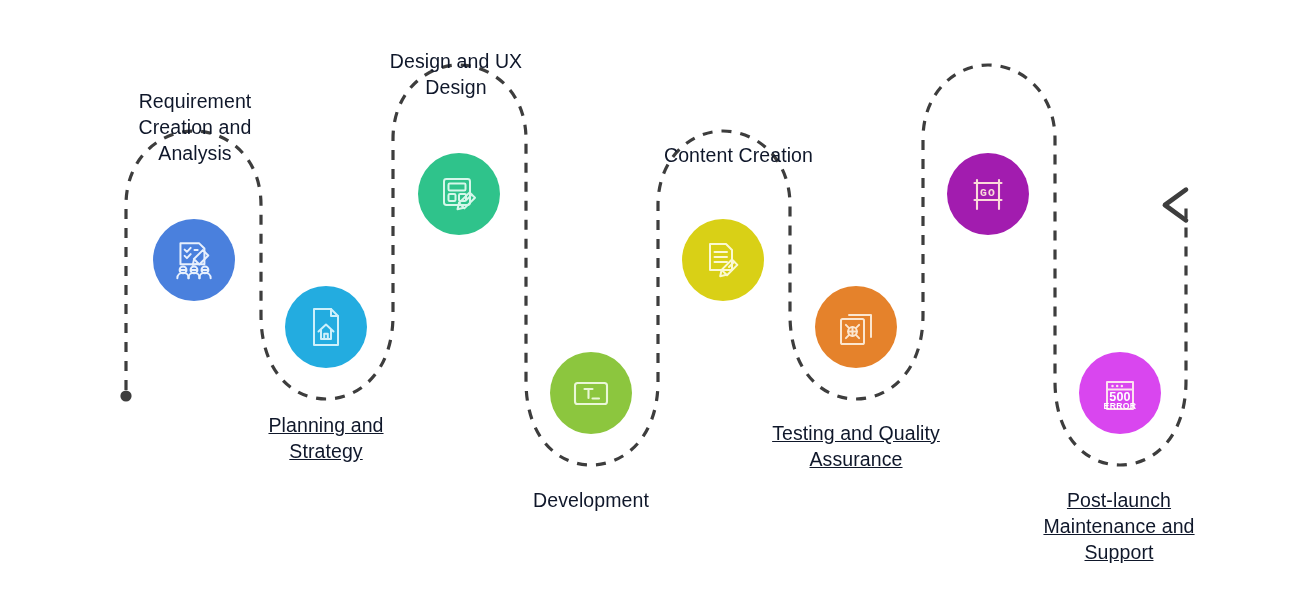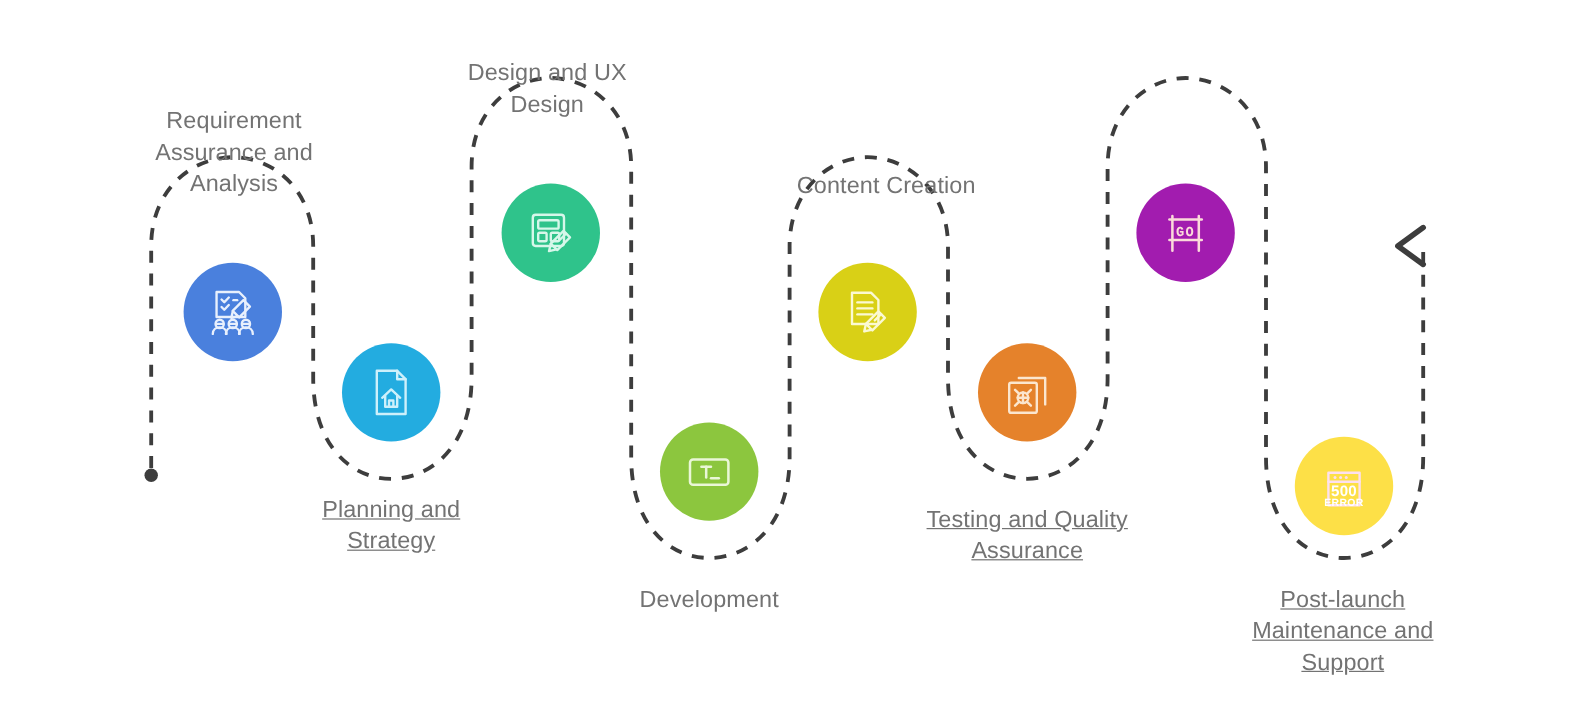--- a/index.html
+++ b/index.html
@@ -29,21 +29,21 @@
     position: absolute;
     border-radius: 50%;
     display: flex;
     align-items: center;
     justify-content: center;
     box-sizing: border-box;
   }
   .node svg { display: block; }
   .label {
     position: absolute;
-    color: #737373;
+    color: #0f172a;
     font-size: 19.5px;
     line-height: 26px;
     text-align: center;
     letter-spacing: 0.1px;
     white-space: pre-line;
   }
   #watermark {
     position: absolute;
     left: 70px;
     top: 505px;
@@ -115,21 +115,21 @@
         <circle cx="24" cy="33.5" r="3.3"></circle>
         <line x1="21.1" y1="33.5" x2="26.9" y2="33.5"></line>
         <path d="M18.5,41.5 c0,-3.4 2.5,-5.2 5.5,-5.2 c3,0 5.5,1.8 5.5,5.2"></path>
         <circle cx="34.5" cy="33.5" r="3.3"></circle>
         <line x1="31.6" y1="33.5" x2="37.4" y2="33.5"></line>
         <path d="M29,41.5 c0,-3.4 2.5,-5.2 5.5,-5.2 c3,0 5.5,1.8 5.5,5.2"></path>
       </svg>
     </span>
   </div>
   <div class="label" style="left:105px; top:88px; width:180px;">Requirement
-Assurance and
+Creation and
 Analysis</div>
 
   <div class="node" style="left:285px; top:286px; width:82px; height:82px; background:#23ace0;">
     <span>
       <svg width="48" height="48" viewBox="0 0 48 48" fill="none" stroke="#cdf0fb" stroke-width="2" stroke-linecap="round" stroke-linejoin="round">
         <path d="M12,6 h17 l7,7 v29 h-24 z"></path>
         <path d="M29,6 v7 h7"></path>
         <path d="M16.5,28.5 l7.5,-7 l7.5,7"></path>
         <path d="M19,27 v9 h10 v-9"></path>
         <path d="M22.2,36 v-5.2 h3.6 v5.2"></path>
@@ -205,21 +205,21 @@
       <svg width="48" height="48" viewBox="0 0 48 48" fill="none" stroke="#fbdada" stroke-width="2.1" stroke-linecap="round" stroke-linejoin="round">
         <line x1="13" y1="10" x2="13" y2="39"></line>
         <line x1="35" y1="10" x2="35" y2="39"></line>
         <line x1="10.5" y1="13" x2="37.5" y2="13"></line>
         <line x1="10.5" y1="30" x2="37.5" y2="30"></line>
         <text x="24" y="26.4" font-family="'Liberation Mono', monospace" font-size="11.4" font-weight="bold" letter-spacing="1.1" fill="#fbdada" stroke="none" text-anchor="middle">GO</text>
       </svg>
     </span>
   </div>
 
-  <div class="node" style="left:1079px; top:364px; width:82px; height:82px; background:#fde047;text-align:center;">
+  <div class="node" style="left:1079px; top:352px; width:82px; height:82px; background:#d946ef;text-align:center;">
     <span>
       <svg width="48" height="48" viewBox="0 0 48 48" fill="none" stroke="#fde0ef" stroke-width="2" stroke-linecap="round" stroke-linejoin="round">
         <path d="M11,13 h26 v27 h-26 z"></path>
         <line x1="11" y1="20.5" x2="37" y2="20.5"></line>
         <circle cx="16.5" cy="17" r="1.25" fill="#fde0ef" stroke="none"></circle>
         <circle cx="21.2" cy="17" r="1.25" fill="#fde0ef" stroke="none"></circle>
         <circle cx="25.9" cy="17" r="1.25" fill="#fde0ef" stroke="none"></circle>
         <text x="24" y="32.2" font-family="'Liberation Sans', sans-serif" font-size="12.6" font-weight="bold" letter-spacing="0.2" fill="#ffffff" stroke="none" text-anchor="middle">500</text>
         <text x="24" y="40.4" font-family="'Liberation Sans', sans-serif" font-size="8.7" font-weight="bold" letter-spacing="0.3" fill="#ffffff" stroke="none" text-anchor="middle">ERROR</text>
       </svg>

